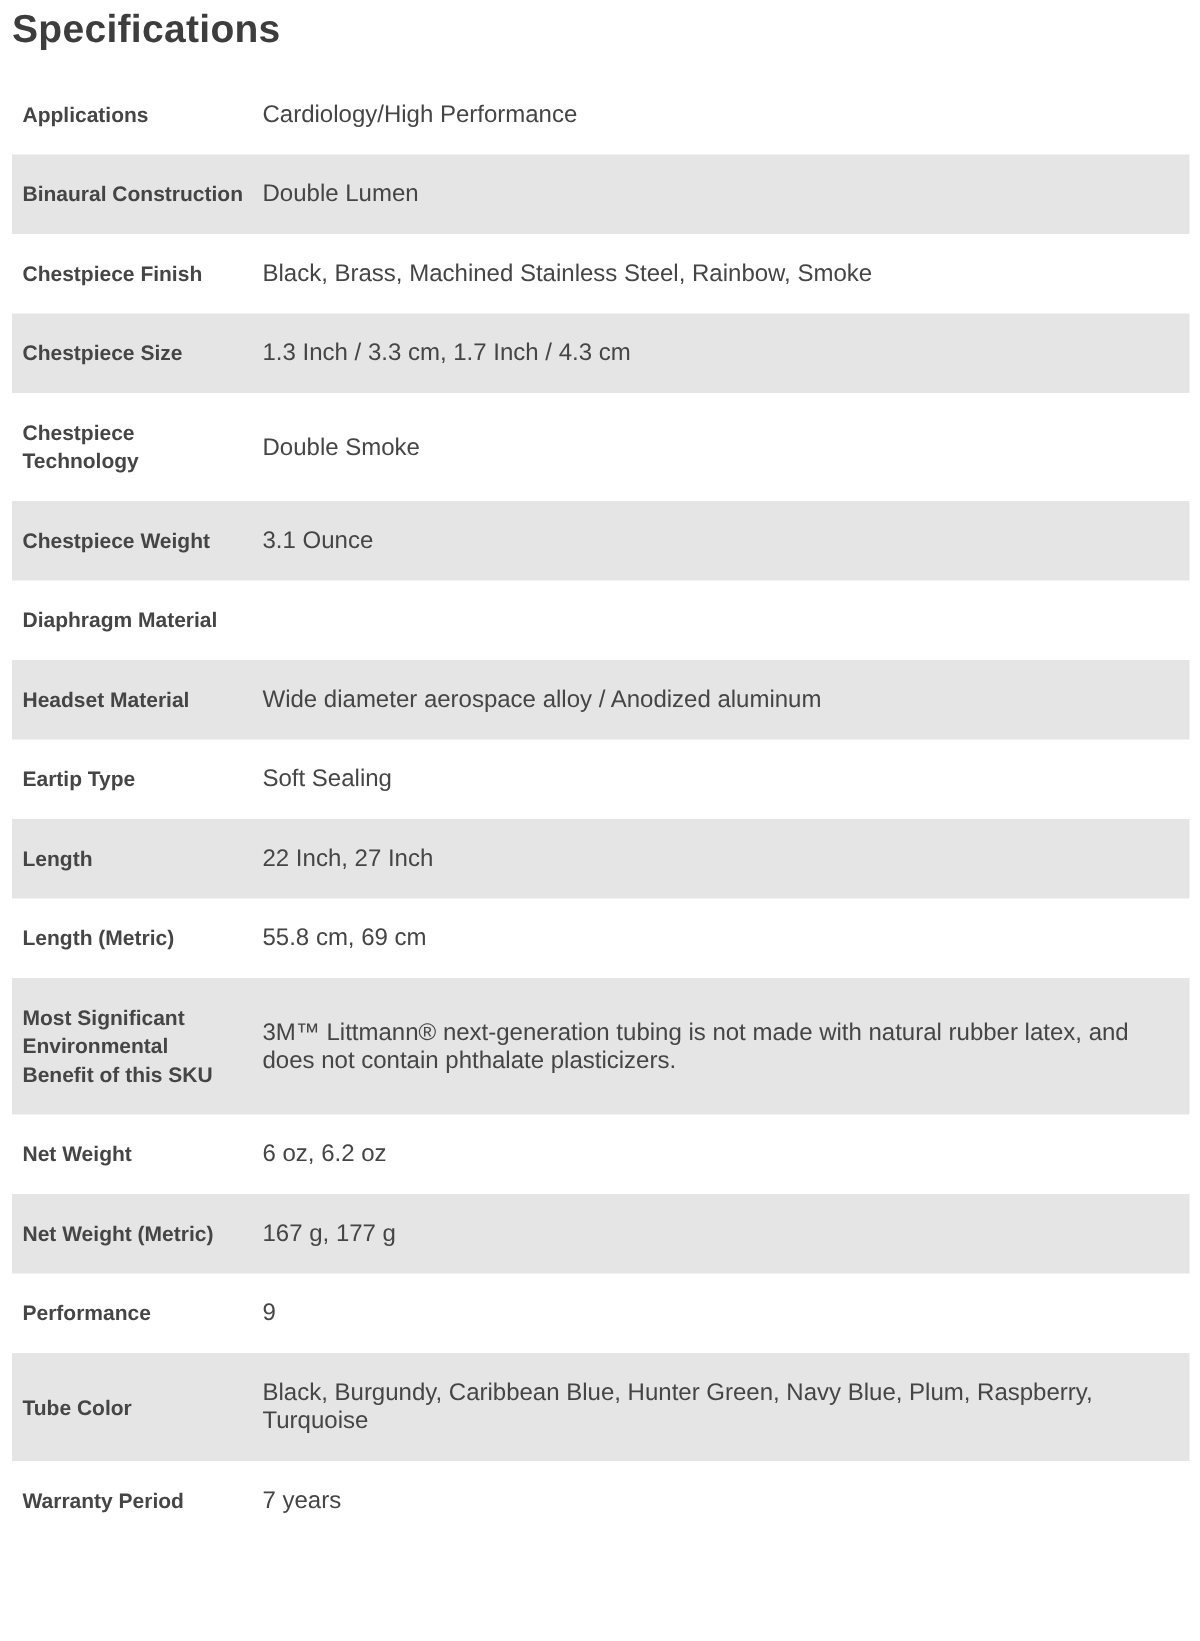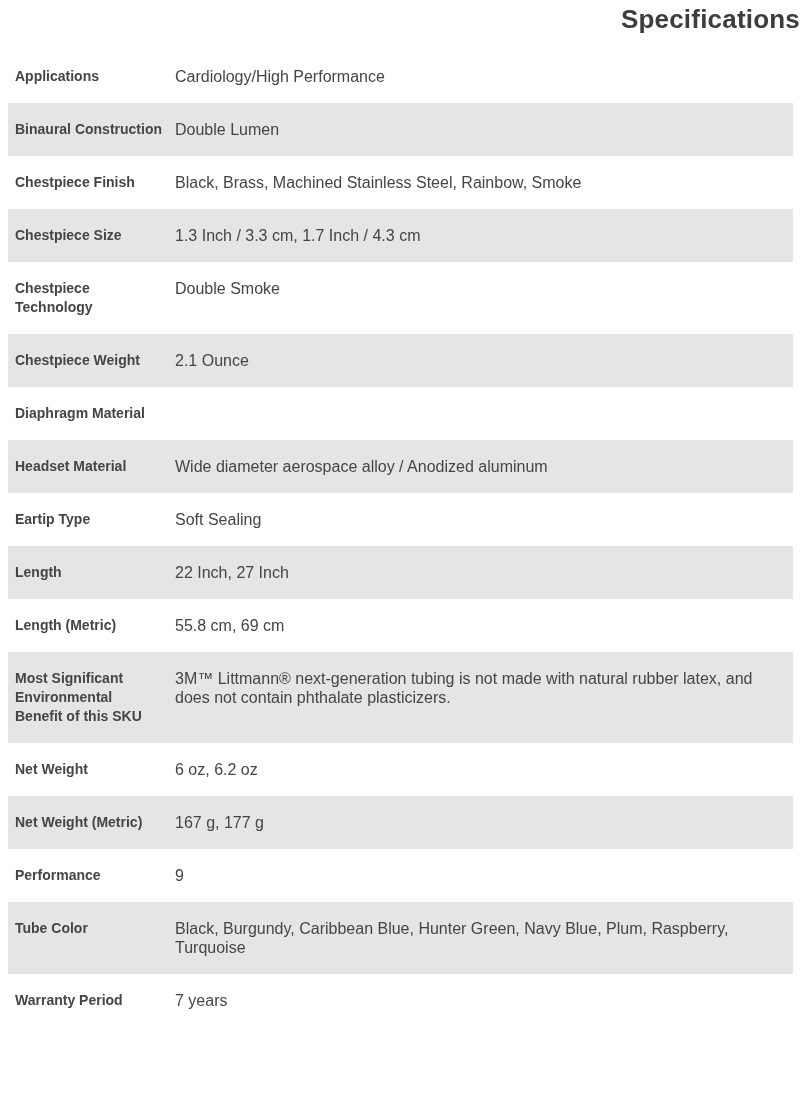--- a/index.html
+++ b/index.html
@@ -15,28 +15,27 @@
     color: var(--text, #454545);
   }
   .page-title {
     margin: 0;
     padding: 4px 0 0 8px;
     font-size: 26px;
     line-height: 30px;
     font-weight: bold;
     letter-spacing: 0.2px;
     color: var(--heading, #3d3d3d);
-    text-align: right;
   }
   .spec-table {
     margin: 16px 7px 0 8px;
   }
   .spec-row {
     display: flex;
-    align-items: flex-start;
+    align-items: center;
     padding: 17px 8px 17px 7px;
     background: transparent;
   }
   .spec-row:nth-child(even) {
     background: var(--row-alt-bg, #e5e5e5);
   }
   .spec-label {
     width: 148px;
     margin-right: 12px;
     flex-shrink: 0;
@@ -75,21 +74,21 @@
     <div class="spec-row">
       <div class="spec-label">Chestpiece Size</div>
       <div class="spec-value">1.3 Inch / 3.3 cm, 1.7 Inch / 4.3 cm</div>
     </div>
     <div class="spec-row">
       <div class="spec-label">Chestpiece Technology</div>
       <div class="spec-value">Double Smoke</div>
     </div>
     <div class="spec-row">
       <div class="spec-label">Chestpiece Weight</div>
-      <div class="spec-value">2.1 Ounce</div>
+      <div class="spec-value">3.1 Ounce</div>
     </div>
     <div class="spec-row">
       <div class="spec-label">Diaphragm Material</div>
     </div>
     <div class="spec-row">
       <div class="spec-label">Headset Material</div>
       <div class="spec-value">Wide diameter aerospace alloy / Anodized aluminum</div>
     </div>
     <div class="spec-row">
       <div class="spec-label">Eartip Type</div>

